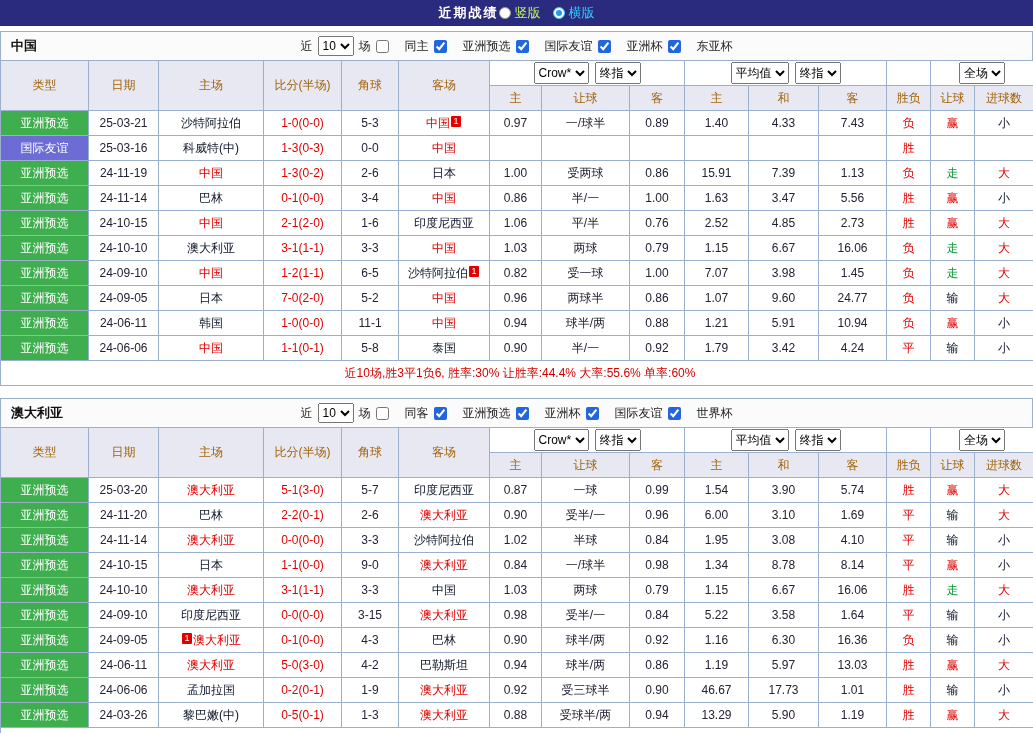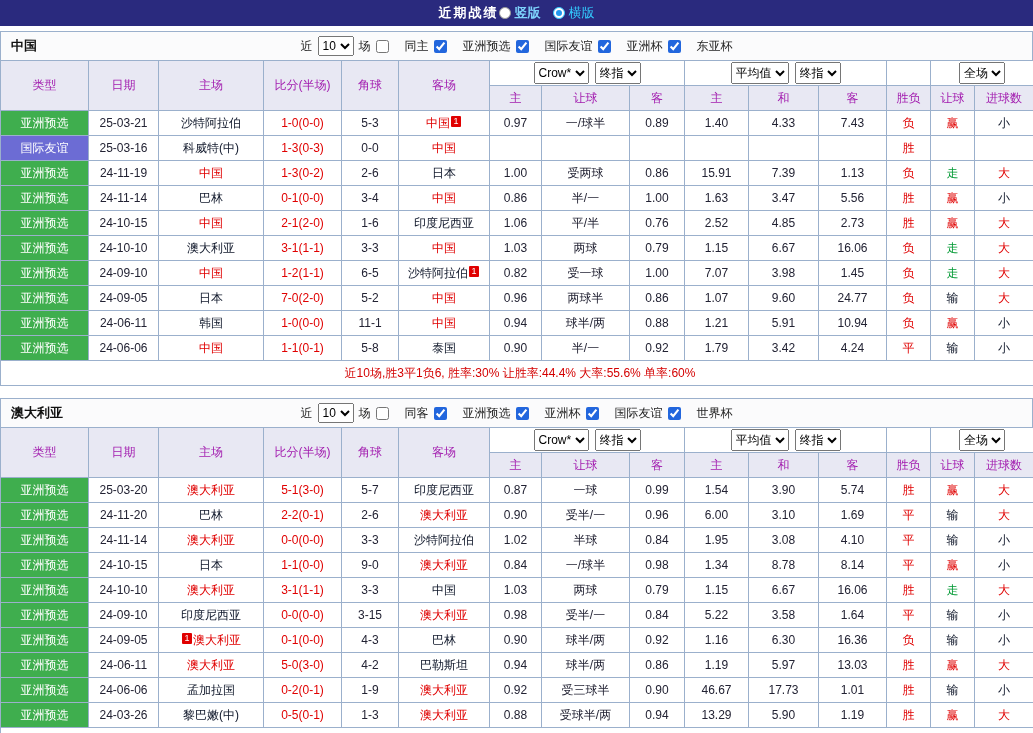--- a/index.html
+++ b/index.html
@@ -20,21 +20,21 @@
   .radio-label { display:inline-flex; align-items:center; gap:4px; cursor:pointer; }
   .radio {
     width:12px; height:12px; border-radius:50%;
     background:#fff; border:1px solid #999; display:inline-block; position:relative;
   }
   .radio.checked { border-color:#33ccff; }
   .radio.checked::after {
     content:''; position:absolute; left:2px; top:2px; right:2px; bottom:2px;
     border-radius:50%; background:#2299ee;
   }
-  .lbl-v { color:#7dd3fc;font-weight:bold; }
+  .lbl-v { color:#bef264; }
   .lbl-h { color:#33ccff; }
 
   .section { margin-top:5px; }
   .section + .section { margin-top:12px; }
   .section-bar {
     position:relative; height:29px; background:#fbfbfc;
     border:1px solid #9bb0cc; border-bottom:none;
     display:flex; align-items:center;
   }
   .team-title { position:absolute; left:10px; font-size:13px; font-weight:bold; color:#111; }
@@ -45,21 +45,21 @@
 
   table.results-table {
     width:1033px; border-collapse:collapse; table-layout:fixed;
     background:#fff;
   }
   .results-table th, .results-table td {
     border:1px solid #9bb0cc; text-align:center;
     height:25px; padding:0 2px; overflow:hidden; white-space:nowrap;
     font-weight:normal; font-size:12px;
   }
-  .results-table thead th.lav { background:#e8e8f3; color:#a21caf; }
+  .results-table thead th.lav { background:#e8e8f3; color:#a16207; }
   .results-table thead th.wh { background:#fff; }
   .sel-cell select { height:22px; font-size:12px; margin:0 3px; }
   td.type { color:#fff; padding:0; }
   td.type.green { background:#3fae4e; }
   td.type.purple { background:#6c6cd4; }
   .r { color:#e00000; }
   .b { color:#0f172a; }
   .g { color:#009933; }
   td.num, td.hc, td.date, td.corner { color:#223; }
   span.team { cursor:pointer; }

